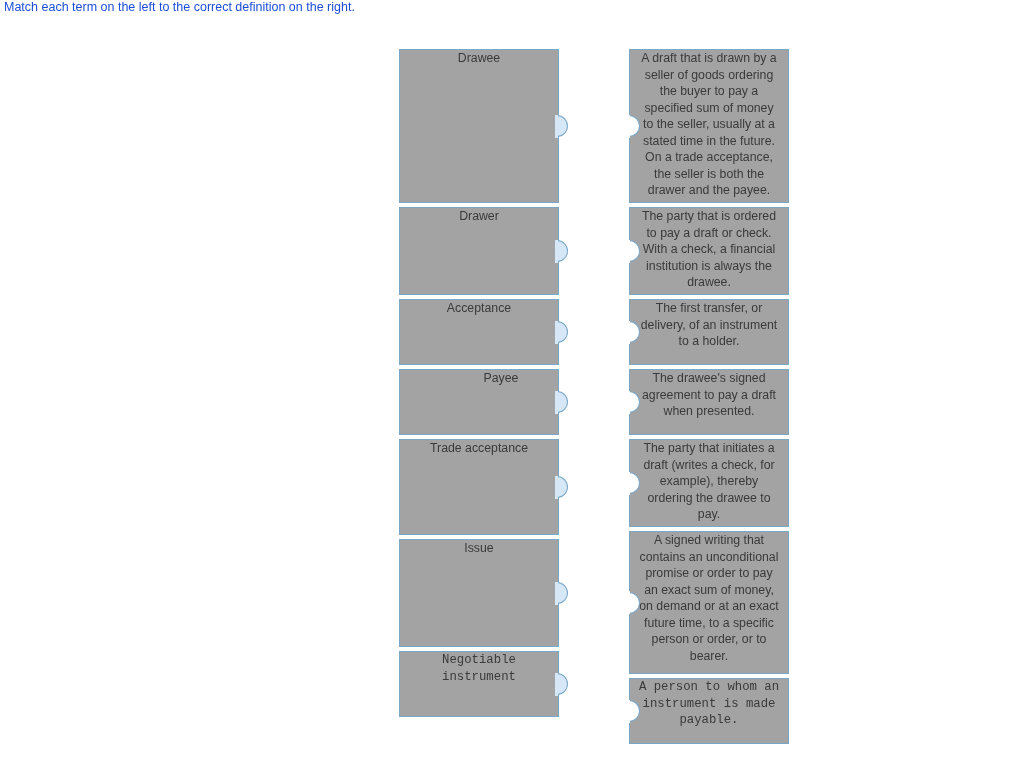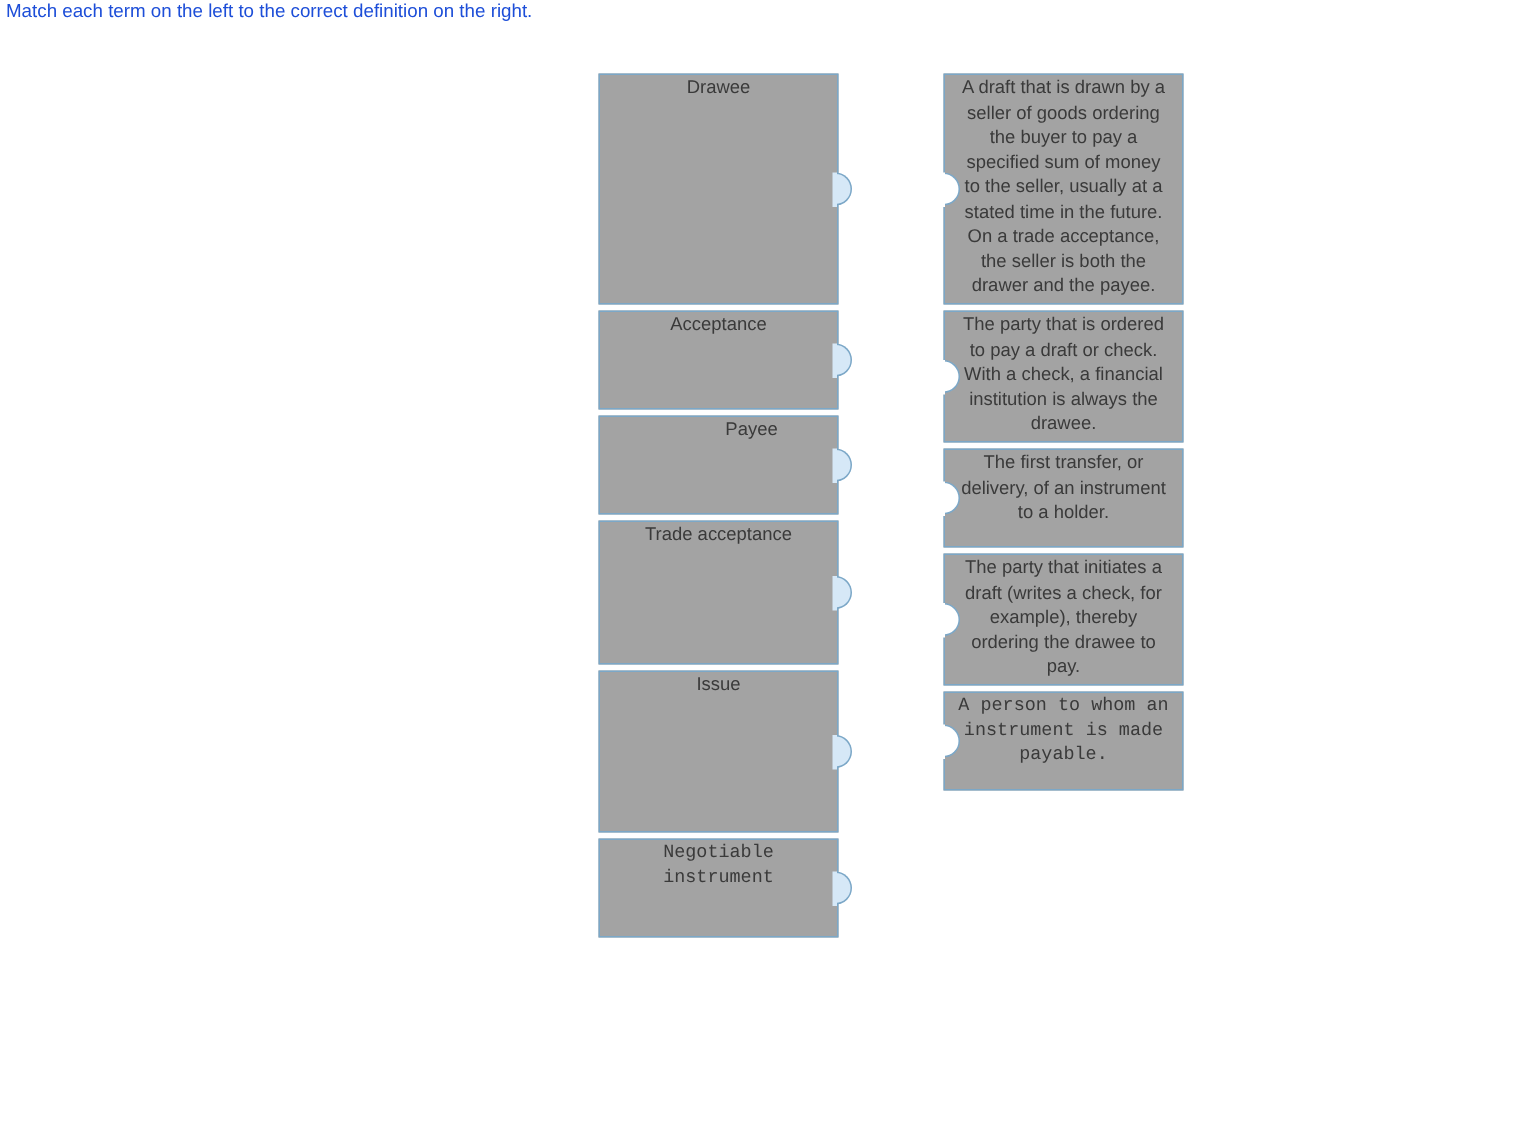--- a/index.html
+++ b/index.html
@@ -120,20 +120,24 @@
 
 <div id="instruction">Match each term on the left to the correct definition on the right.</div>
 
 <div id="board">
 
   <div class="column" id="left-column">
       <div class="tile left-tile" style="height: 154px;">
         <span class="tile-text">Drawee</span>
         <span class="knob-out"></span>
       </div>
+      <div class="tile left-tile" style="height: 88px;">
+        <span class="tile-text">Drawer</span>
+        <span class="knob-out"></span>
+      </div>
       <div class="tile left-tile" style="height: 66px;">
         <span class="tile-text">Acceptance</span>
         <span class="knob-out"></span>
       </div>
       <div class="tile left-tile" style="height: 66px; padding-left: 44px;">
         <span class="tile-text">Payee</span>
         <span class="knob-out"></span>
       </div>
       <div class="tile left-tile" style="height: 96px;">
         <span class="tile-text">Trade acceptance</span>
@@ -154,23 +158,31 @@
         <span class="tile-text">A draft that is drawn by a seller of goods ordering the buyer to pay a specified sum of money to the seller, usually at a stated time in the future. On a trade acceptance, the seller is both the drawer and the payee.</span>
       </div>
       <div class="tile right-tile" style="height: 88px;">
         <span class="knob-in"></span>
         <span class="tile-text">The party that is ordered to pay a draft or check. With a check, a financial institution is always the drawee.</span>
       </div>
       <div class="tile right-tile" style="height: 66px;">
         <span class="knob-in"></span>
         <span class="tile-text">The first transfer, or delivery, of an instrument to a holder.</span>
       </div>
+      <div class="tile right-tile" style="height: 66px;">
+        <span class="knob-in"></span>
+        <span class="tile-text">The drawee's signed agreement to pay a draft when presented.</span>
+      </div>
       <div class="tile right-tile" style="height: 88px;">
         <span class="knob-in"></span>
         <span class="tile-text">The party that initiates a draft (writes a check, for example), thereby ordering the drawee to pay.</span>
+      </div>
+      <div class="tile right-tile" style="height: 143px;">
+        <span class="knob-in"></span>
+        <span class="tile-text">A signed writing that contains an unconditional promise or order to pay an exact sum of money, on demand or at an exact future time, to a specific person or order, or to bearer.</span>
       </div>
       <div class="tile right-tile" style="height: 66px;">
         <span class="knob-in"></span>
         <span class="tile-text">A person to whom an instrument is made payable.</span>
       </div>
     </div>
 
 </div>
 
 </body></html>

